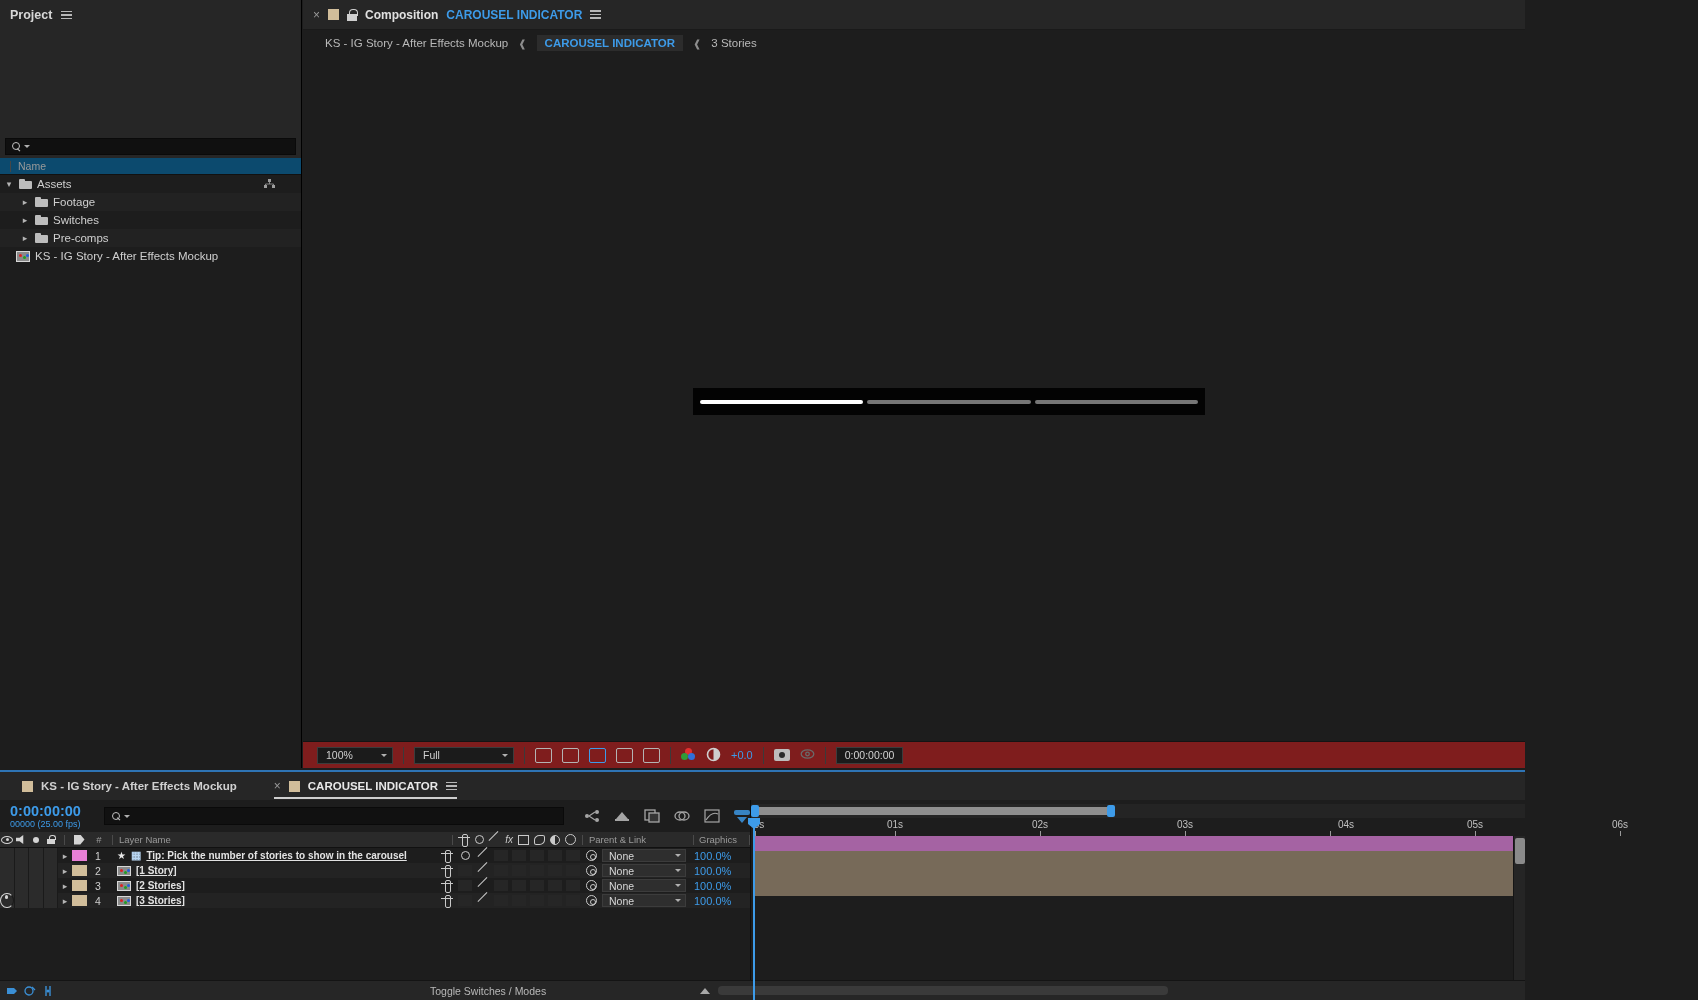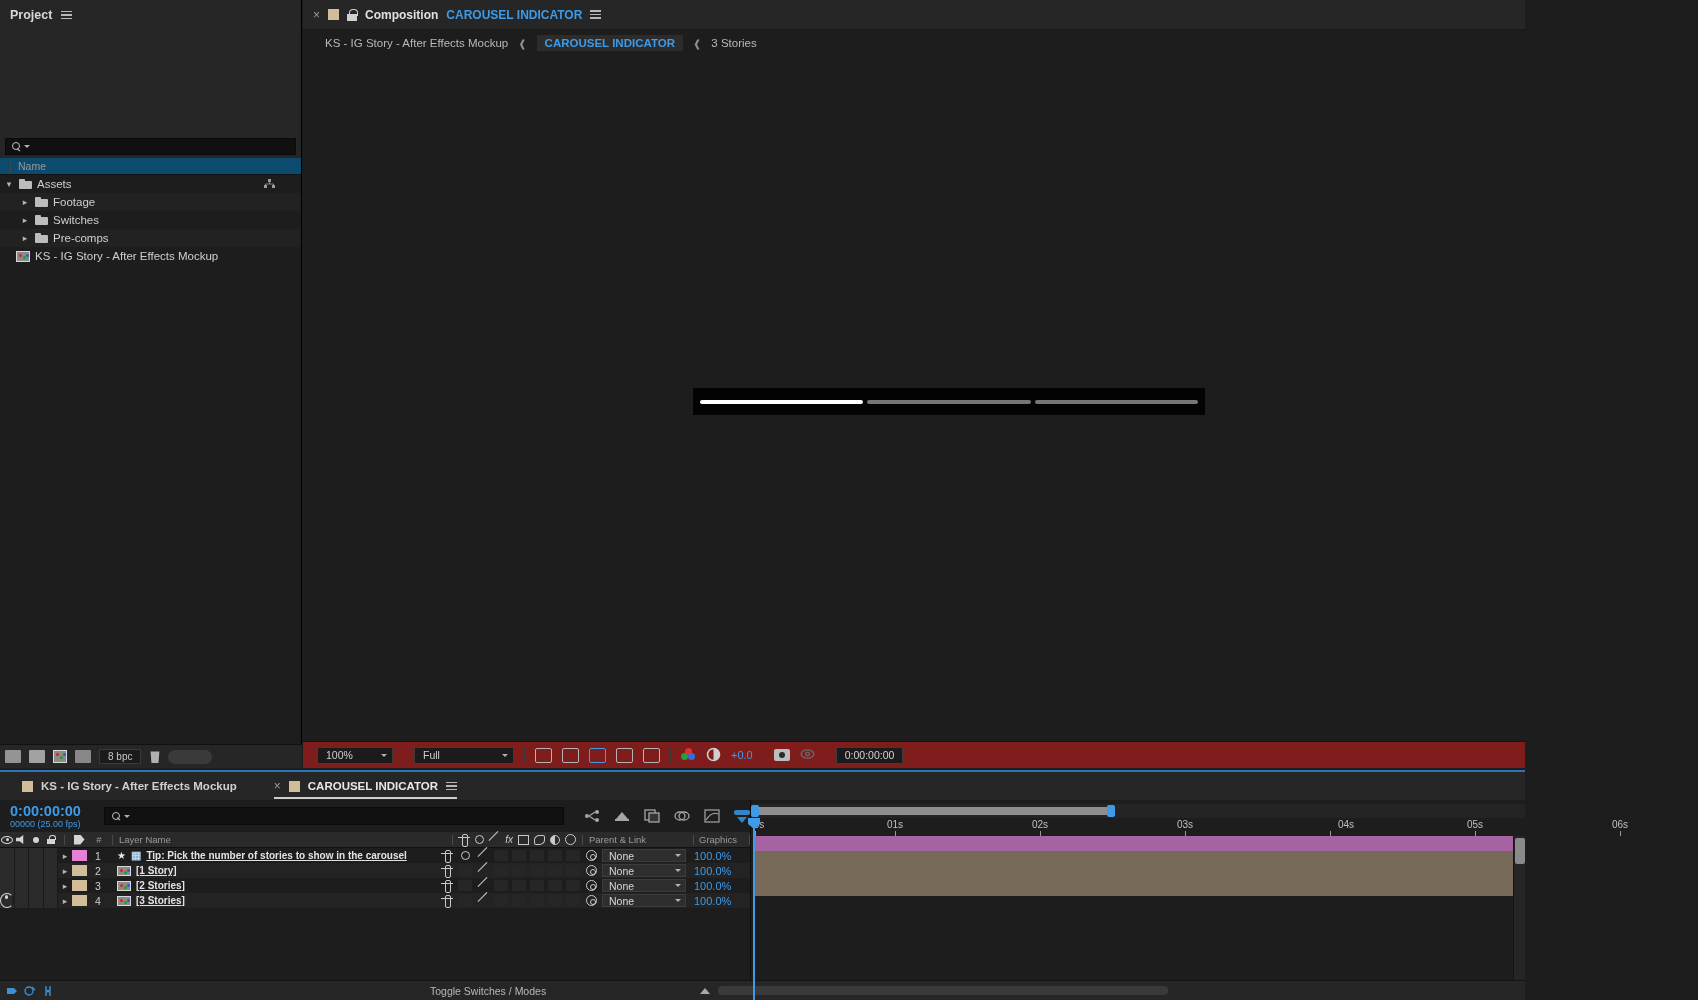--- a/index.html
+++ b/index.html
@@ -314,33 +314,20 @@
     </div>
     <div class="prow" style="padding-left:16px">
       <span class="comp-ic">
           <i></i>
           <i></i>
           <i></i>
         </span>
       <span>KS - IG Story - After Effects Mockup</span>
     </div>
 
-    <div id="project-bottom">
-      <span class="pb-ic"></span>
-      <span class="pb-ic folder"></span>
-      <span class="comp-ic" style="width:16px;height:13px">
-          <i></i>
-          <i></i>
-          <i></i>
-        </span>
-      <span class="pb-ic" style="background:#9a9a9a"></span>
-      <span class="bpc-box">8 bpc</span>
-      <span class="trash"></span>
-      <span class="pill"></span>
-    </div>
   </div>
 
   <div id="comp-panel">
     <div id="comp-tabbar">
       <span class="tab-x">×</span>
       <span class="tabswatch"></span>
       <span class="lock-ic"></span>
       <span class="ctitle">Composition</span>
       <span class="cname">CAROUSEL INDICATOR</span>
       <span class="hamburger">

